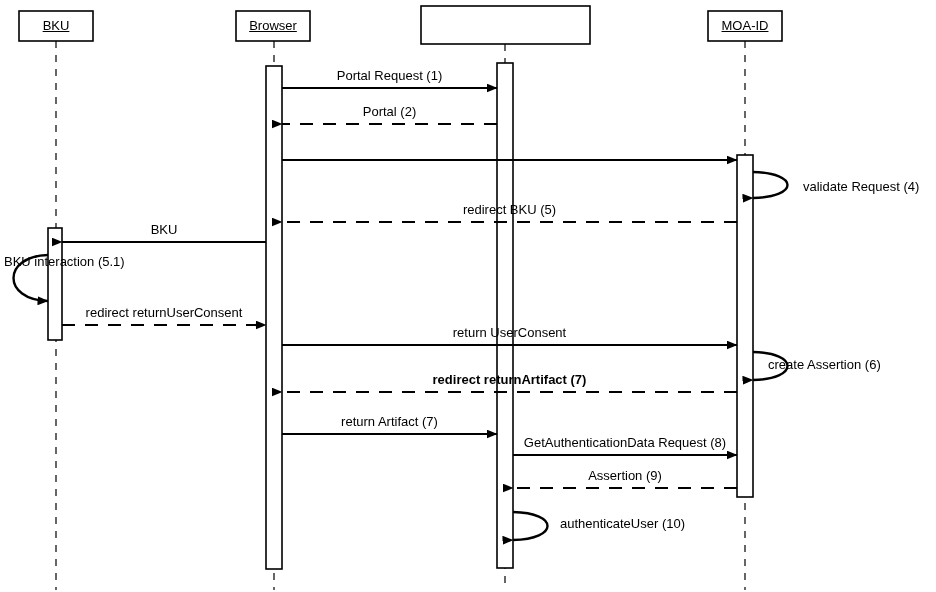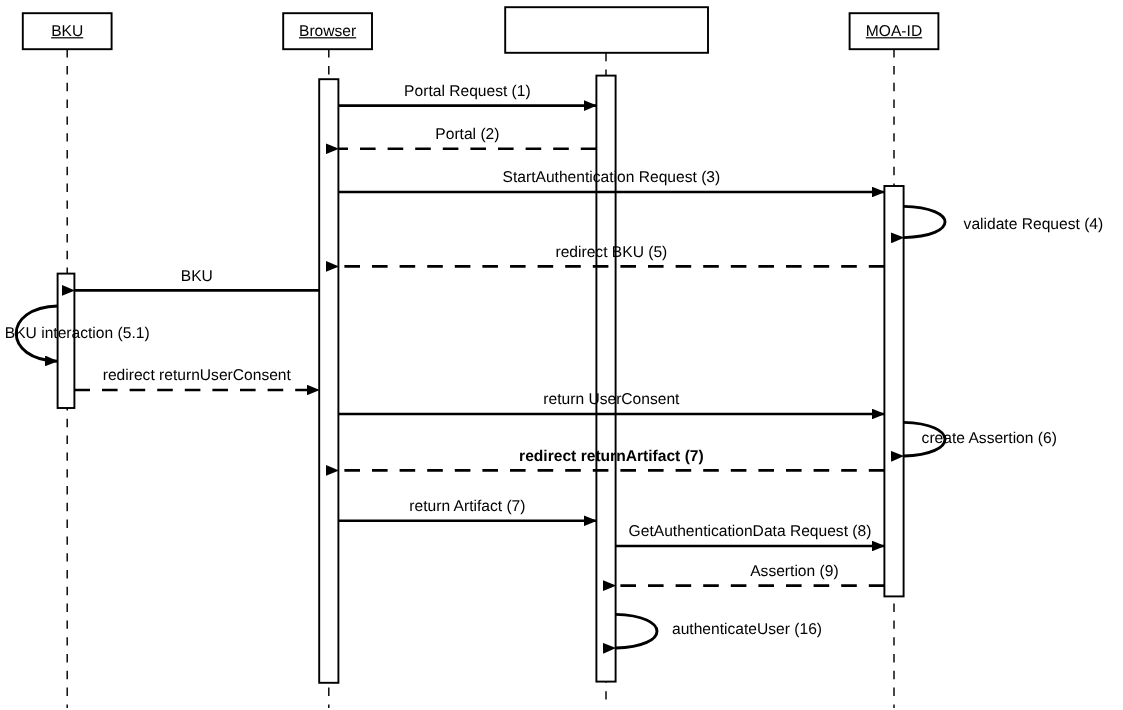--- a/index.html
+++ b/index.html
@@ -67,26 +67,25 @@
       <path d="M 753 172 C 799 173, 799 197, 753 198" fill="none" stroke="#000000" stroke-width="2.4" marker-end="url(#arrL)"></path>
       <path d="M 48 255 C 2 256, 2 300, 48 301" fill="none" stroke="#000000" stroke-width="2.4" marker-end="url(#arrR)"></path>
       <path d="M 753 352 C 799 353, 799 379, 753 380" fill="none" stroke="#000000" stroke-width="2.4" marker-end="url(#arrL)"></path>
       <path d="M 513 512 C 559 513, 559 539, 513 540" fill="none" stroke="#000000" stroke-width="2.4" marker-end="url(#arrL)"></path>
     </svg>
     <div class="lbl head-lbl" style="left: 23px; top: 17.5px; width: 66px;">BKU</div>
     <div class="lbl head-lbl" style="left: 240px; top: 17.5px; width: 66px;">Browser</div>
     <div class="lbl head-lbl" style="left: 712px; top: 17.5px; width: 66px;">MOA-ID</div>
     <div class="lbl msg-lbl" style="left: 389.5px; top: 68px;">Portal Request (1)</div>
     <div class="lbl msg-lbl" style="left: 389.5px; top: 104px;">Portal (2)</div>
-    <div class="lbl msg-lbl" style="left: 509.5px; top: 140px;">StartAuthentication Request (3)</div>
     <div class="lbl msg-lbl" style="left: 509.5px; top: 202px;">redirect BKU (5)</div>
     <div class="lbl msg-lbl" style="left: 164px; top: 222px;">BKU</div>
     <div class="lbl msg-lbl" style="left: 164px; top: 305px;">redirect returnUserConsent</div>
     <div class="lbl msg-lbl" style="left: 509.5px; top: 325px;">return UserConsent</div>
     <div class="lbl msg-lbl" style="left: 509.5px; top: 372px; font-weight: bold;">redirect returnArtifact (7)</div>
     <div class="lbl msg-lbl" style="left: 389.5px; top: 414px;">return Artifact (7)</div>
     <div class="lbl msg-lbl" style="left: 625px; top: 435px;">GetAuthenticationData Request (8)</div>
-    <div class="lbl msg-lbl" style="left: 662px; top: 468px;">Assertion (9)</div>
+    <div class="lbl msg-lbl" style="left: 625px; top: 468px;">Assertion (9)</div>
     <div class="lbl self-lbl" style="left: 803px; top: 179px;">validate Request (4)</div>
-    <div class="lbl self-lbl" style="left: 4px; top: 270px;">BKU interaction (5.1)</div>
+    <div class="lbl self-lbl" style="left: 4px; top: 254px;">BKU interaction (5.1)</div>
     <div class="lbl self-lbl" style="left: 768px; top: 357px;">create Assertion (6)</div>
-    <div class="lbl self-lbl" style="left: 560px; top: 516px;">authenticateUser (16)</div>
+    <div class="lbl self-lbl" style="left: 560px; top: 516px;">authenticateUser (10)</div>
   </div>
 
 </body></html>

